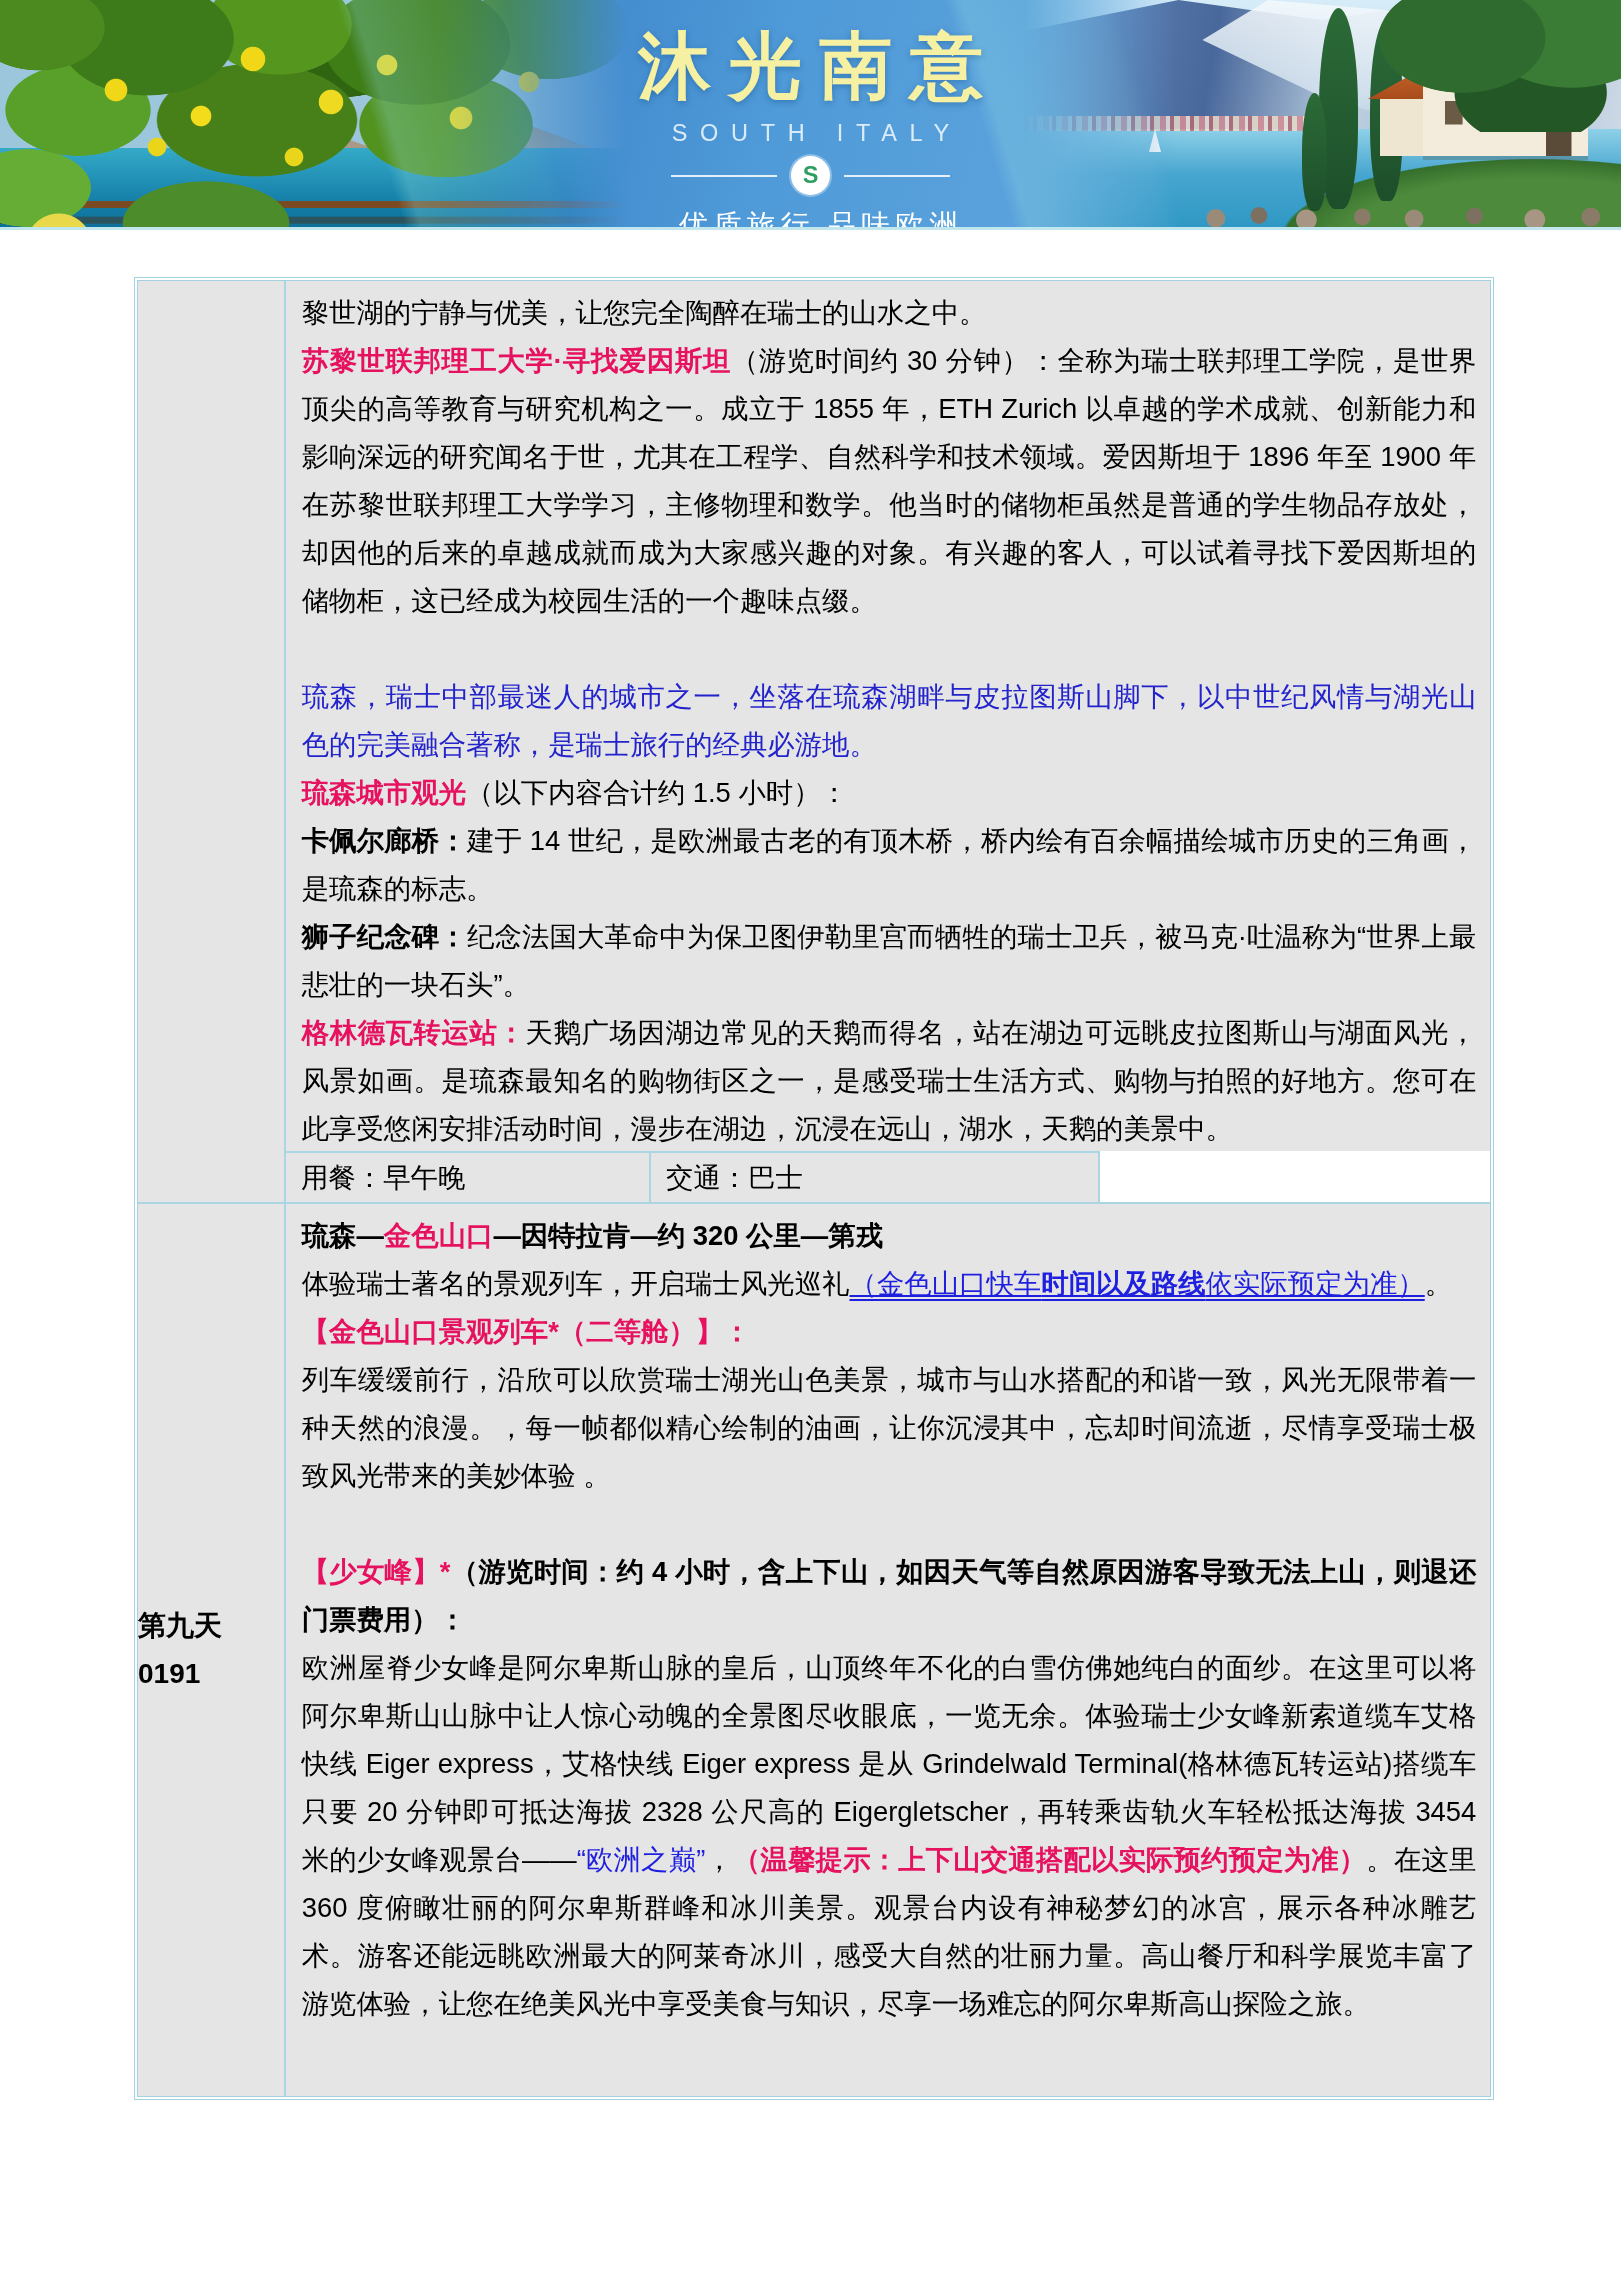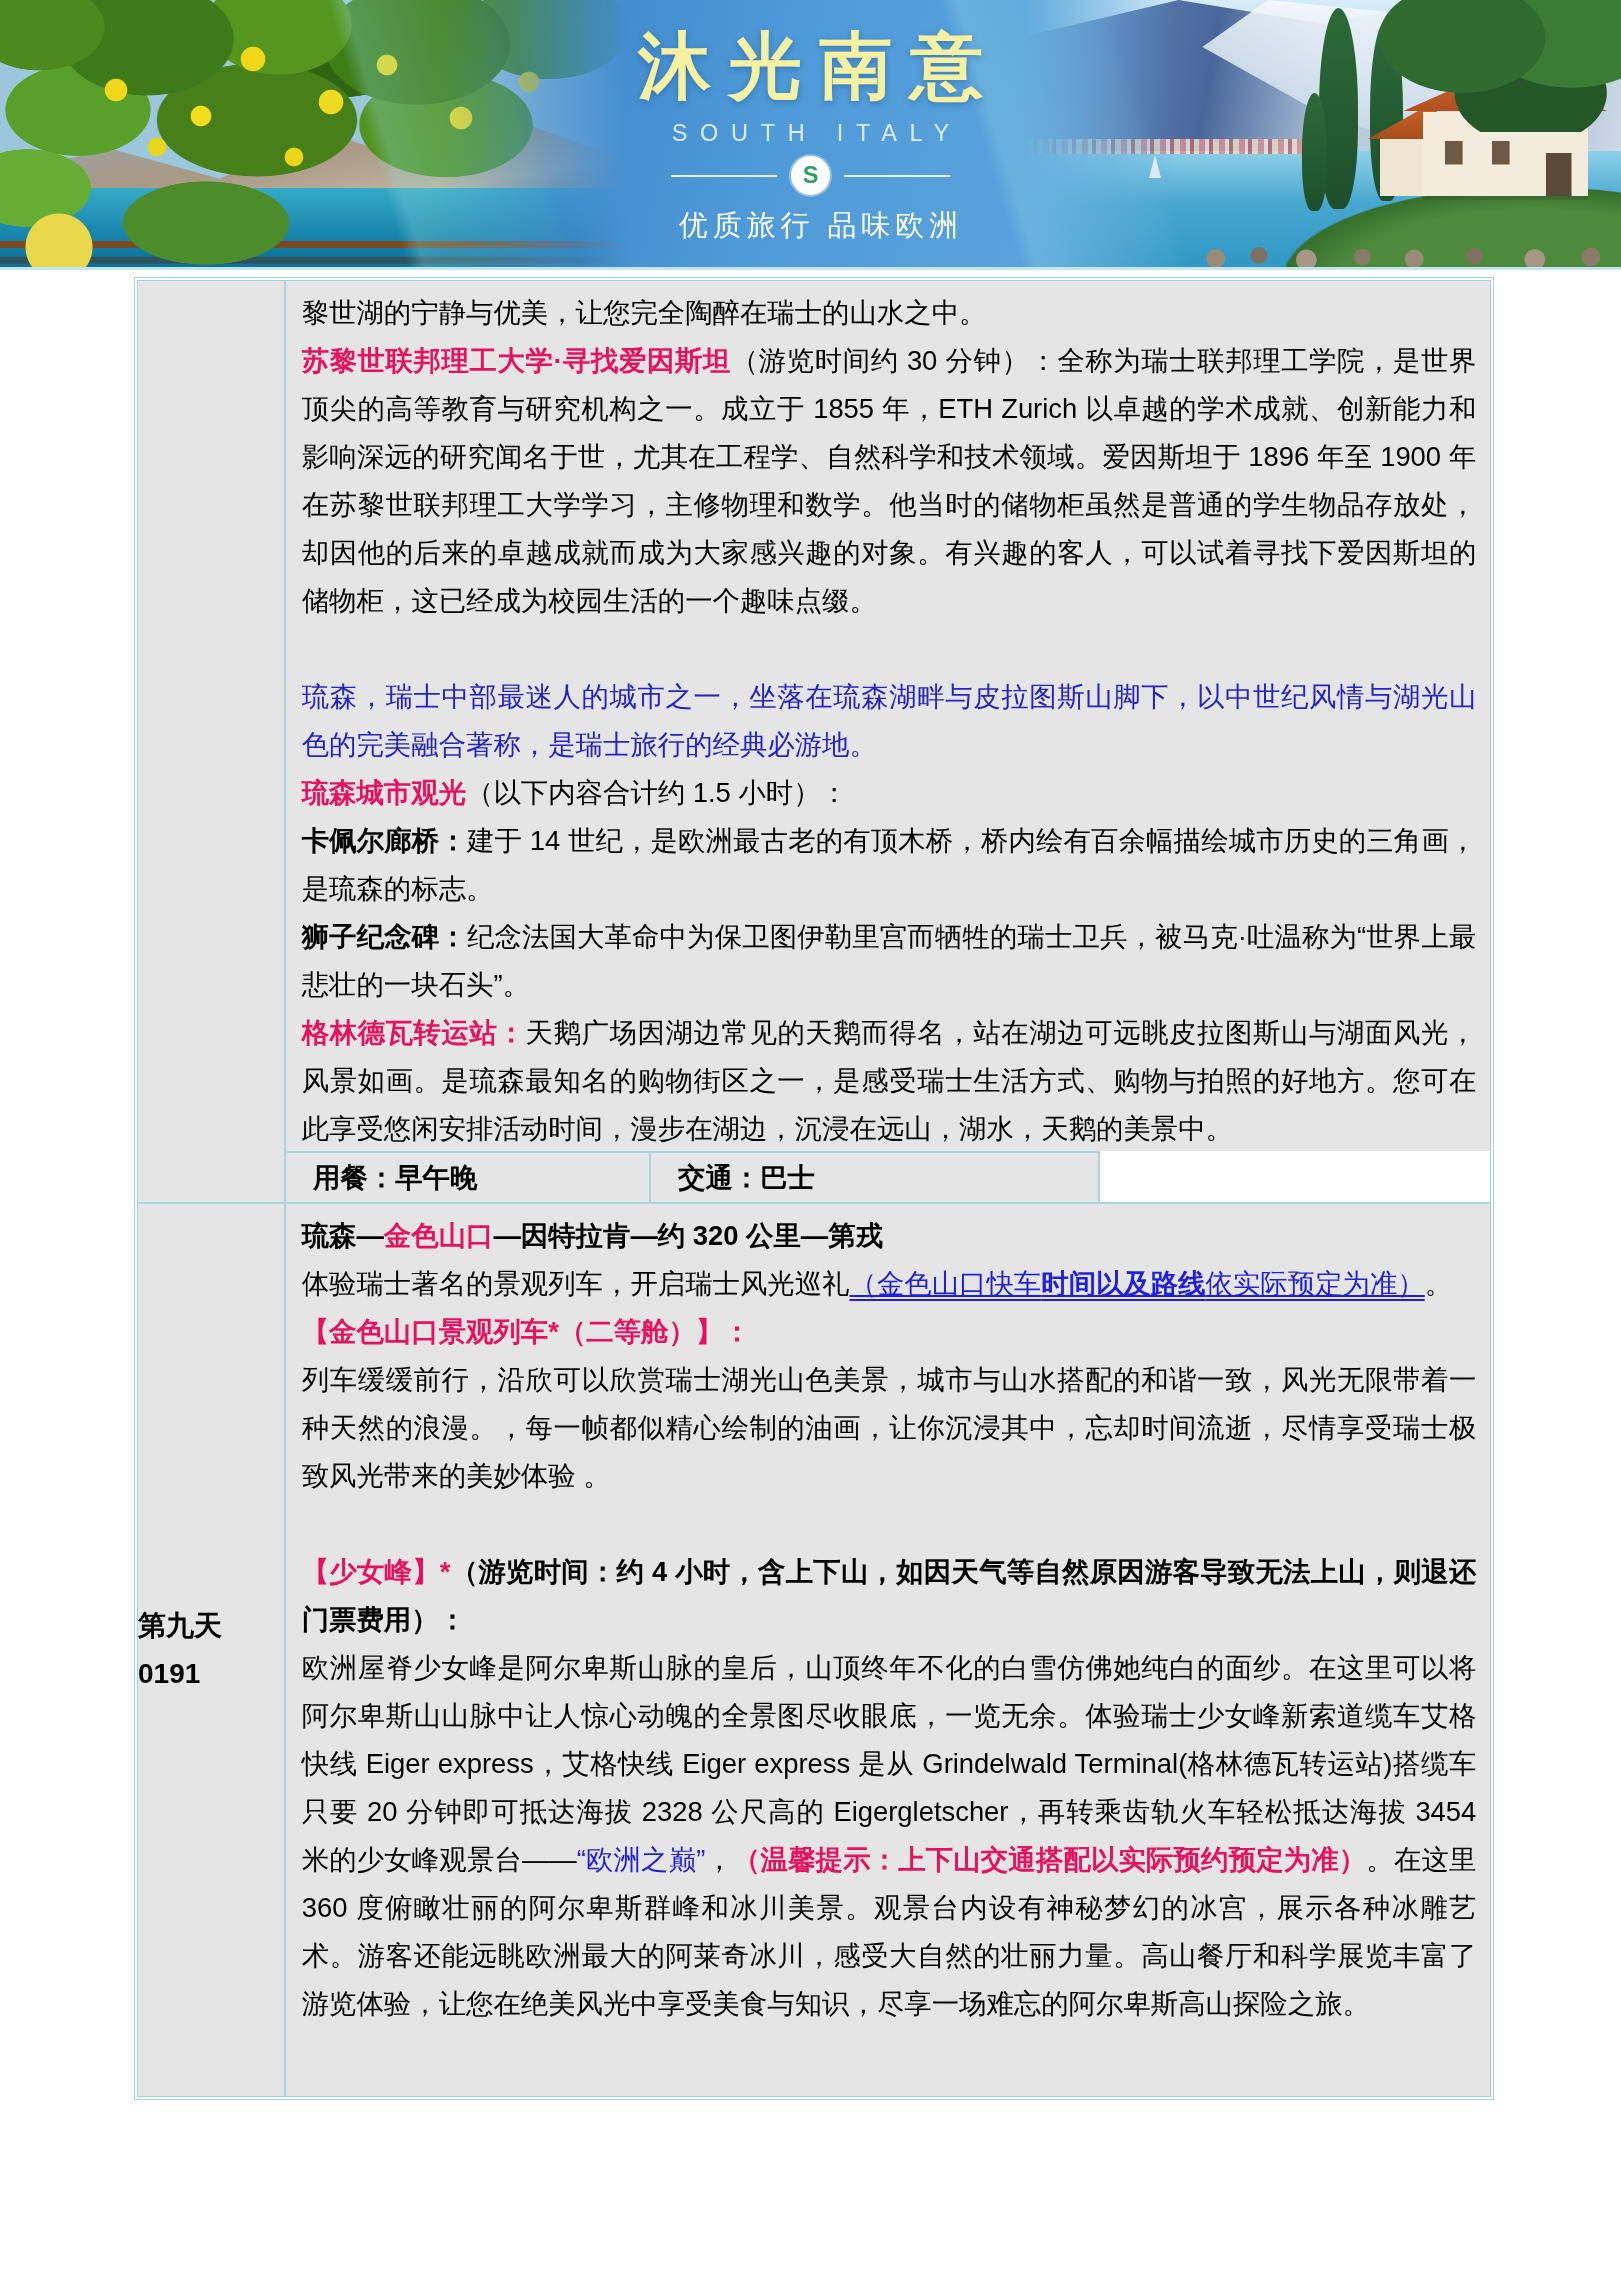--- a/index.html
+++ b/index.html
@@ -11,21 +11,21 @@
   }
   *{margin:0;padding:0;box-sizing:border-box;}
   html,body{background:#ffffff;}
   body{
     width:1621px;height:2293px;position:relative;overflow:hidden;
     font-family:"Liberation Sans","DejaVu Sans",sans-serif;
     color:#000;
   }
   
   .banner{
-    position:absolute;left:0;top:0;width:1621px;height:270px;overflow:hidden;
+    position:absolute;left:0;top:0;width:1621px;height:230px;overflow:hidden;
     background:linear-gradient(104deg,#3a82c8 28%,#4f9ad8 48%,#5ba3dd 66%,#4f97d2 80%);
   }
   .banner::after{content:"";position:absolute;left:0;right:0;bottom:0;height:2.9px;background:#c2e6ee;}
   .banner-left{
     position:absolute;left:0;top:0;width:627px;height:100%;
     background:#9cc6dc;
     -webkit-mask-image:linear-gradient(to right,#000 70%,transparent 100%);
     mask-image:linear-gradient(to right,#000 70%,transparent 100%);
   }
   .ll-mnt{
@@ -177,21 +177,21 @@
   .content8{grid-column:2/5;grid-row:1;}
   .meal-1{grid-column:2;grid-row:2;border-top:2px solid var(--line);border-right:2px solid var(--line);}
   .meal-2{grid-column:3;grid-row:2;border-top:2px solid var(--line);border-right:2px solid var(--line);}
   .meal-3{grid-column:4;grid-row:2;border-top:2px solid var(--line);}
   .day-b{grid-column:1;grid-row:3;border-top:2px solid var(--line);border-right:2px solid var(--line);}
   .content9{grid-column:2/5;grid-row:3;border-top:2px solid var(--line);}
 
   .content-cell{padding:7.8px 13.7px 0 15.7px;font-size:27.4px;line-height:48px;text-align:justify;overflow:hidden;}
   .content-cell p{margin:0;}
   .blank-line{height:48px;}
-  .meal-cell{display:flex;align-items:center;padding-left:27px;font-weight:700;font-size:27.4px;white-space:nowrap;overflow:hidden;}
+  .meal-cell{display:flex;align-items:center;padding-left:15px;font-weight:400;font-size:27.4px;white-space:nowrap;overflow:hidden;}
   .day-cell{display:flex;flex-direction:column;align-items:flex-start;justify-content:center;
     font-weight:700;font-size:28px;line-height:48px;}
   .t-magenta{color:var(--magenta);font-weight:700;}
   .t-blue{color:var(--blue);}
   .t-bold{font-weight:700;}
   .t-link{color:var(--link);text-decoration-line:underline;text-decoration-style:double;text-decoration-color:var(--link);cursor:pointer;}
   .t-link .t-bold{color:var(--link);}
   .t-summit{color:var(--link);cursor:pointer;}
 </style>
 </head>

